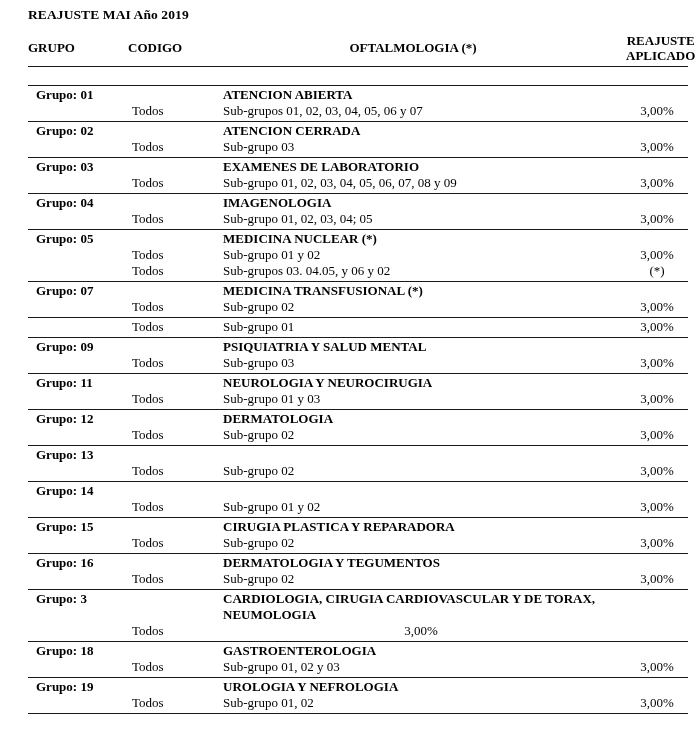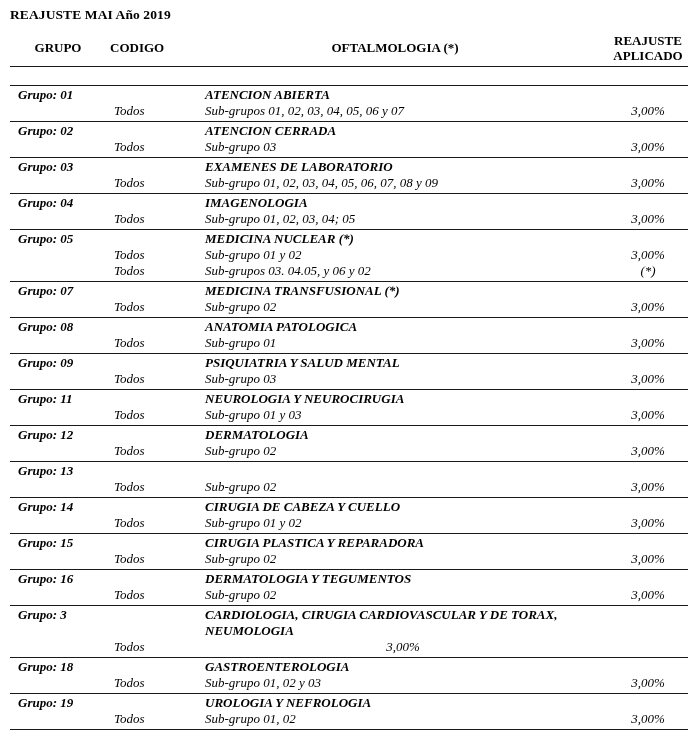--- a/index.html
+++ b/index.html
@@ -4,39 +4,39 @@
 <style>
   * { box-sizing: border-box; }
   html, body { margin: 0; padding: 0; background: #ffffff; }
   body {
     width: 698px; height: 744px;
     font-family: "Liberation Serif", serif;
     color: #000;
     font-size: 13px;
     overflow: hidden;
   }
-  .doc { padding: 5px 10px 0 10px; }
+  .doc { padding: 5px 10px 0 10px; margin-left: 18px; }
   .title { font-weight: 700; font-size: 13.5px; padding: 2px 0 10px 0; letter-spacing: 0.1px; }
 
   .grid { display: grid; grid-template-columns: 96px 92px 394px 1fr; }
 
   .thead {
     font-weight: 700;
     align-items: center;
     border-bottom: 1.5px solid #1a1a1a;
     padding-bottom: 3px;
   }
-  .th-grupo { text-align: center; }
+  .th-grupo { }
   .th-codigo { padding-left: 4px; }
   .th-denominacion { text-align: center; }
   .th-reajuste { text-align: center; padding-left: 16px; line-height: 15px; }
 
   .spacer { height: 18px; }
 
-  .groups { border-bottom: 1.5px solid #1a1a1a; font-style: italic; }
+  .groups { border-bottom: 1.5px solid #1a1a1a; }
   .group { border-top: 1.5px solid #1a1a1a; padding: 1px 0 2px 0; }
   .row { line-height: 16px; }
 
   .cell-grupo { padding-left: 8px; font-weight: 700; white-space: nowrap; }
   .cell-codigo { padding-left: 8px; }
   .cell-name { font-weight: 700; padding-left: 7px; }
   .cell-detalle { padding-left: 7px; }
   .cell-reajuste { text-align: center; padding-left: 16px; }
 </style>
 </head>
@@ -152,26 +152,20 @@
 
   <div class="grid row">
     <div></div>
     <div class="cell-codigo">Todos</div>
     <div class="cell-detalle">Sub-grupo 02</div>
     <div class="cell-reajuste">3,00%</div>
   </div>
 </div>
 
   <div class="group">
-    <div class="grid row">
-      <div class="cell-grupo">Grupo: 08</div>
-      <div></div>
-      <div class="cell-name">ANATOMIA PATOLOGICA</div>
-      <div></div>
-    </div>
 
   <div class="grid row">
     <div></div>
     <div class="cell-codigo">Todos</div>
     <div class="cell-detalle">Sub-grupo 01</div>
     <div class="cell-reajuste">3,00%</div>
   </div>
 </div>
 
   <div class="group">
@@ -234,21 +228,20 @@
     <div class="cell-codigo">Todos</div>
     <div class="cell-detalle">Sub-grupo 02</div>
     <div class="cell-reajuste">3,00%</div>
   </div>
 </div>
 
   <div class="group">
     <div class="grid row">
       <div class="cell-grupo">Grupo: 14</div>
       <div></div>
-      <div class="cell-name">CIRUGIA DE CABEZA Y CUELLO</div>
       <div></div>
     </div>
 
   <div class="grid row">
     <div></div>
     <div class="cell-codigo">Todos</div>
     <div class="cell-detalle">Sub-grupo 01 y 02</div>
     <div class="cell-reajuste">3,00%</div>
   </div>
 </div>

